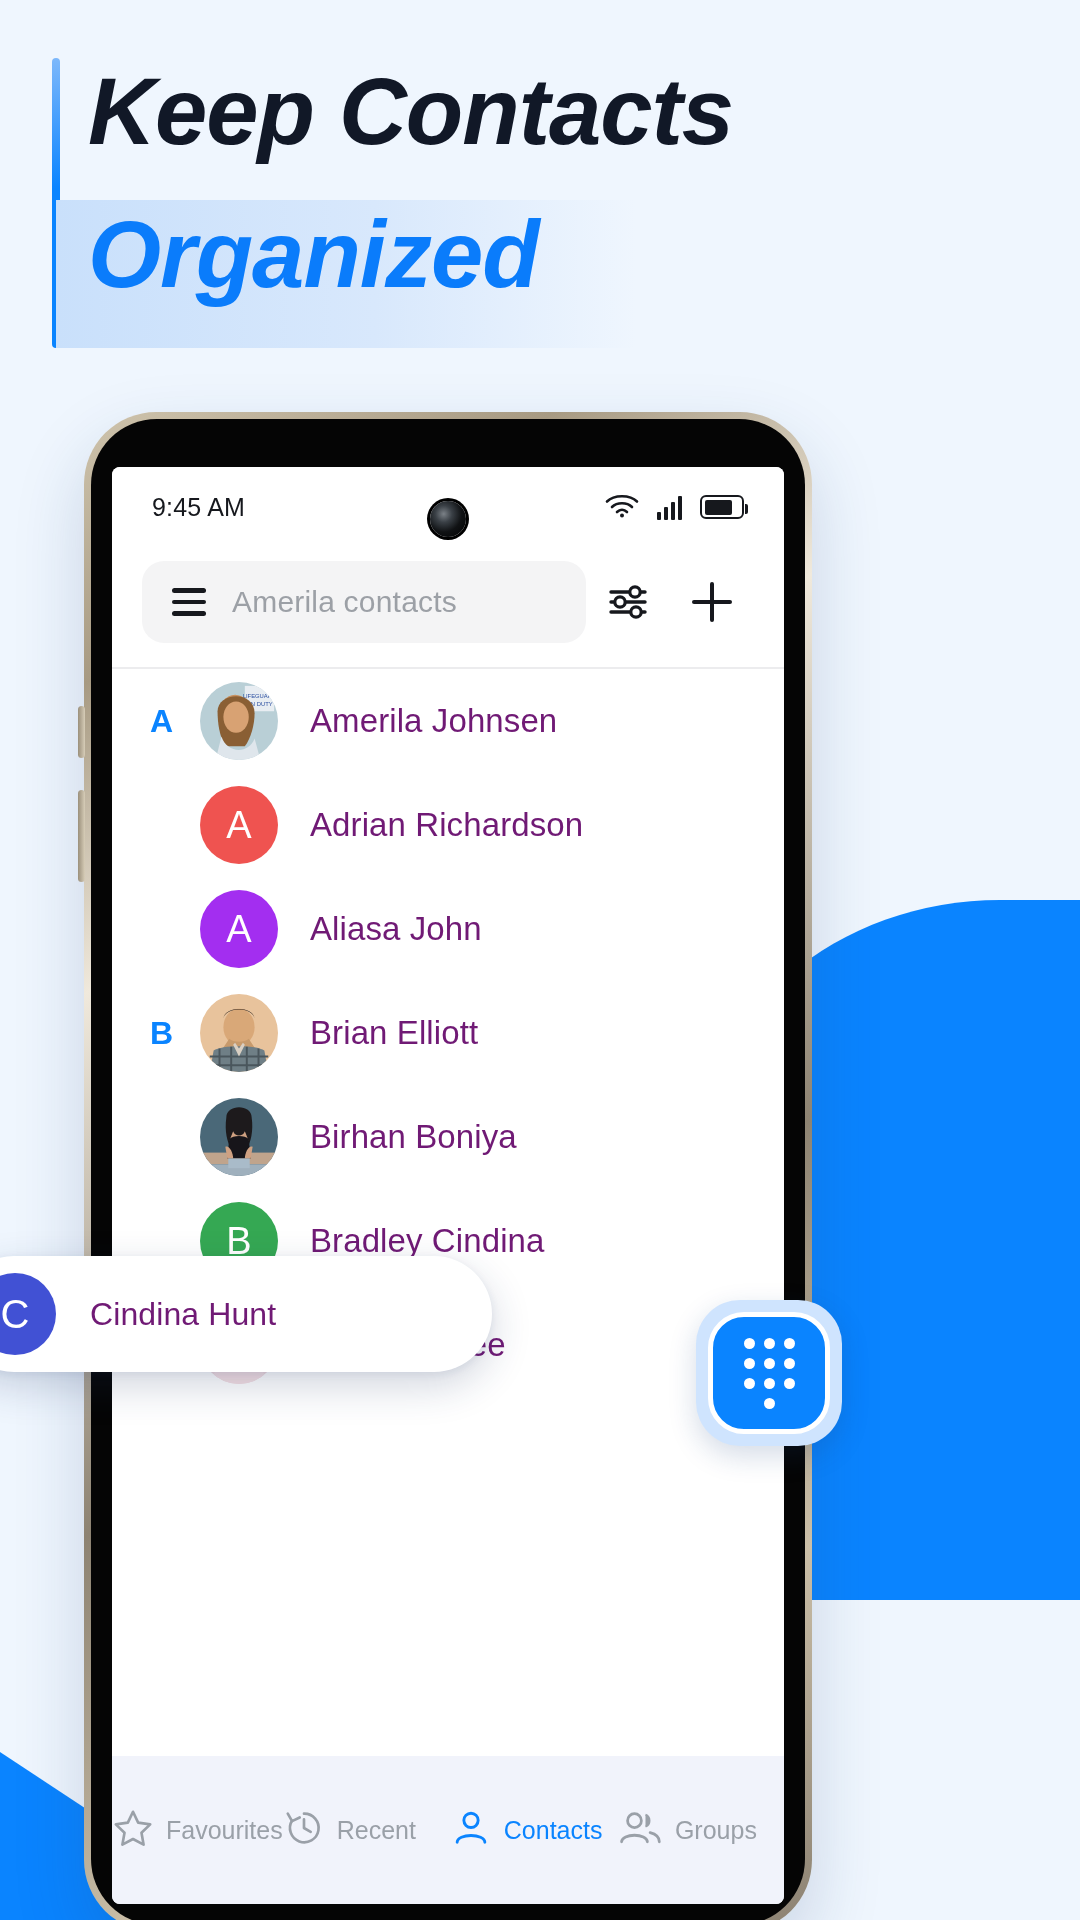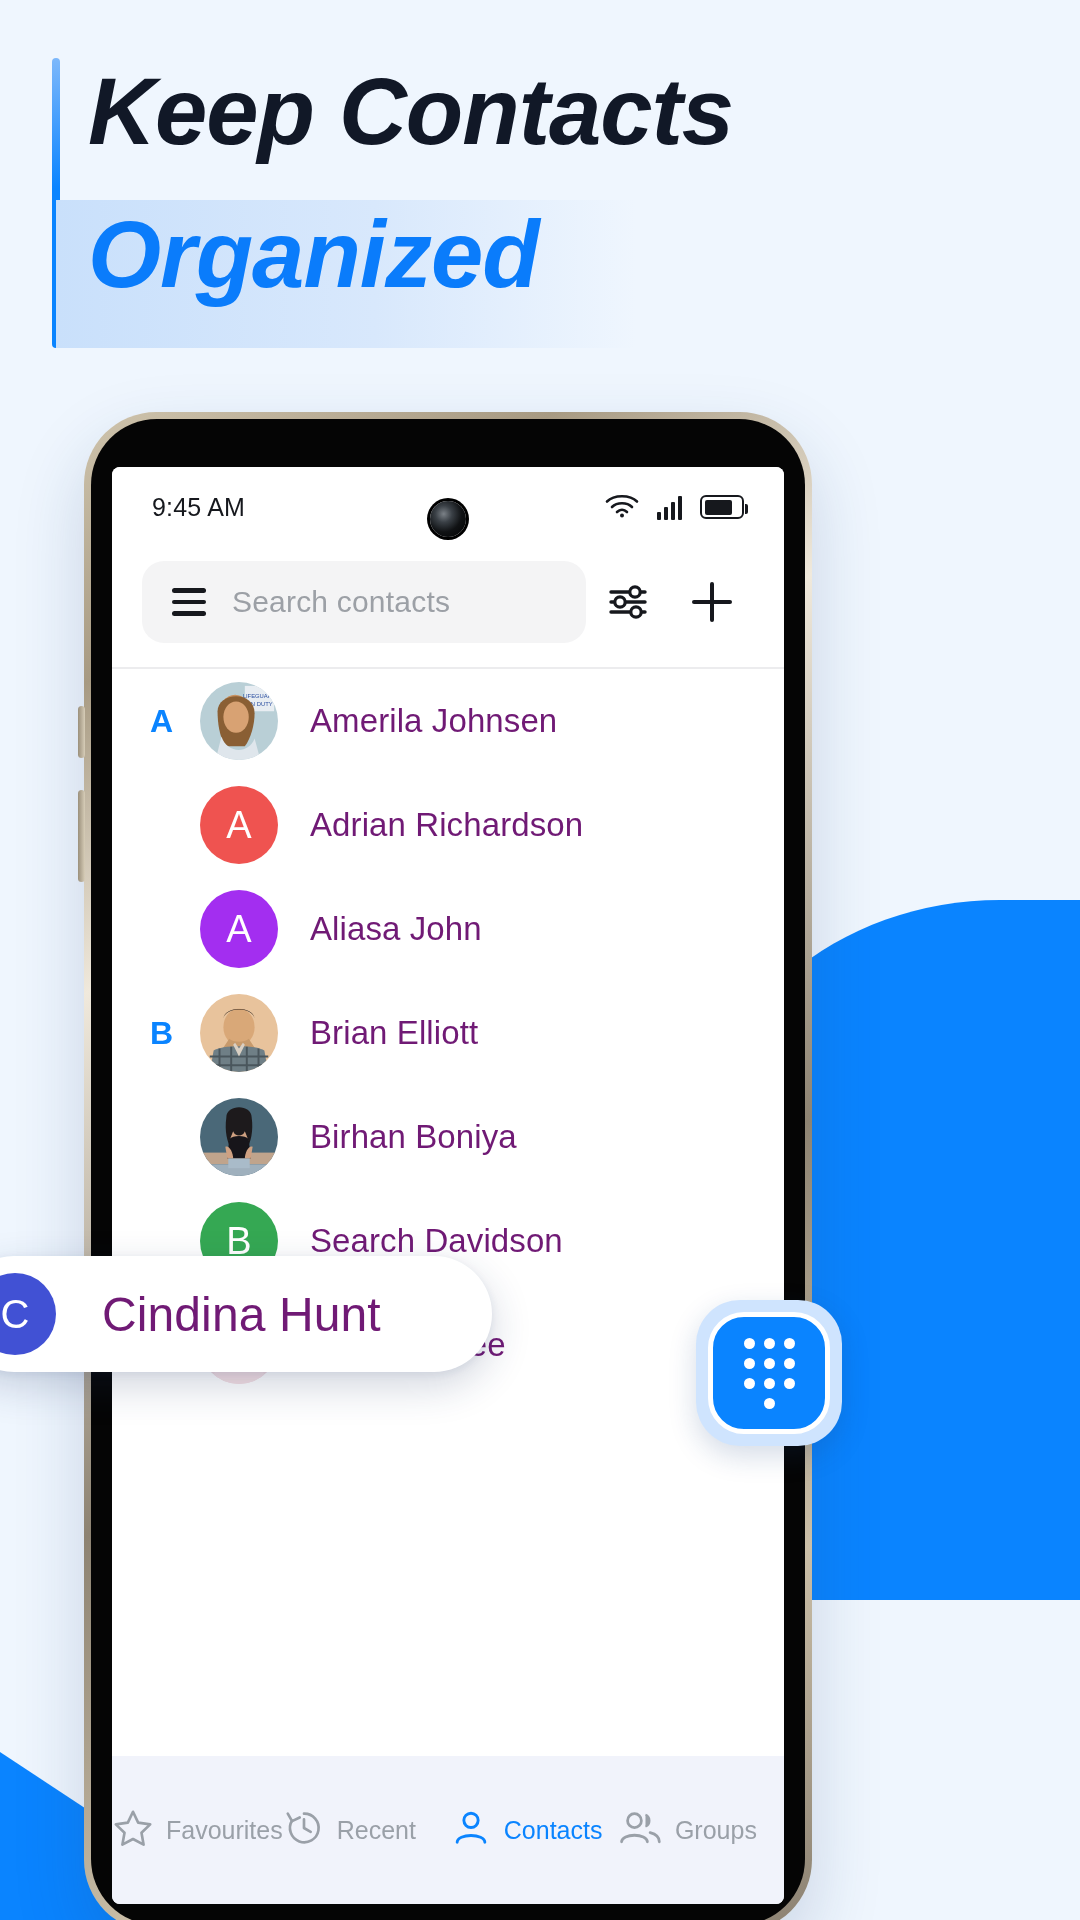--- a/index.html
+++ b/index.html
@@ -152,21 +152,21 @@
   .cname { margin-left:32px; font-size:33px; color:#701a75; letter-spacing:.1px; }
 
   
   .float-card {
     position:absolute; left:-44px; top:1256px; width:536px; height:116px;
     background:#fff; border-radius:58px;
     box-shadow:0 14px 40px rgba(28,52,97,.20), 0 2px 8px rgba(28,52,97,.08);
     display:flex; align-items:center; padding-left:18px; z-index:30;
   }
   .float-card .avatar { width:82px; height:82px; flex:0 0 82px; background:#4151d4; font-size:40px; }
-  .float-card .cname { margin-left:46px; font-size:48px; font-weight:500; }
+  .float-card .cname { margin-left:34px; font-size:32px; font-weight:500; }
 
   
   .bottom-nav {
     position:absolute; left:0; right:0; bottom:0; height:148px;
     background:#f1f3fb; display:flex; align-items:center;
   }
   .nav-item { flex:1; display:flex; flex-direction:row; align-items:center; gap:12px; }
   .nav-label { font-size:25px; color:#9aa0a8; }
   .nav-item.active .nav-label { color:#0a84ff; }
 
@@ -232,21 +232,21 @@
           </div>
         </div>
 
         <div class="search-row">
           <div class="search-box">
             <span class="hamburger">
               <span></span>
                 <span></span>
                 <span></span>
             </span>
-            <span class="search-ph">Search contacts</span>
+            <span class="search-ph">Amerila contacts</span>
           </div>
           <span class="icon-btn">
             <svg width="46" height="46" viewBox="0 0 46 46">
               <line x1="6" y1="13" x2="40" y2="13" stroke="#16181d" stroke-width="3.4" stroke-linecap="round"></line>
               <line x1="6" y1="23" x2="40" y2="23" stroke="#16181d" stroke-width="3.4" stroke-linecap="round"></line>
               <line x1="6" y1="33" x2="40" y2="33" stroke="#16181d" stroke-width="3.4" stroke-linecap="round"></line>
               <circle cx="30" cy="13" r="5.2" fill="#fff" stroke="#16181d" stroke-width="3.2"></circle>
               <circle cx="15" cy="23" r="5.2" fill="#fff" stroke="#16181d" stroke-width="3.2"></circle>
               <circle cx="31" cy="33" r="5.2" fill="#fff" stroke="#16181d" stroke-width="3.2"></circle>
             </svg>
@@ -323,21 +323,21 @@
                   <path d="M26 50 C30 48 34 56 34 62 L28 62Z" fill="#cfa182"></path>
                   <path d="M54 50 C50 48 46 56 46 62 L52 62Z" fill="#cfa182"></path>
                   <rect x="29" y="62" width="22" height="10" fill="#a9bbc9"></rect>
                 </svg>
               </div>
               <div class="cname">Birhan Boniya</div>
             </div>
             <div class="contact-row">
               <div class="alpha"></div>
               <div class="avatar" style="background: rgb(53, 168, 83);">B</div>
-              <div class="cname">Search Davidson</div>
+              <div class="cname">Bradley Cindina</div>
             </div>
             <div class="contact-row">
               <div class="alpha"></div>
               <div class="avatar photo">
                 <svg viewBox="0 0 80 80">
                   <rect width="80" height="80" fill="#efd9dd"></rect>
                   <ellipse cx="40" cy="32" rx="15" ry="18" fill="#e0b095"></ellipse>
                   <path d="M24 28 C24 10 56 10 56 30 C58 44 52 56 48 60 L32 60 C26 54 22 42 24 28Z" fill="#241c1a"></path>
                   <ellipse cx="40" cy="34" rx="12" ry="15" fill="#e8bb9e"></ellipse>
                   <path d="M32 50 C36 54 44 54 48 50 L56 62 L24 62Z" fill="#dca98c"></path>

